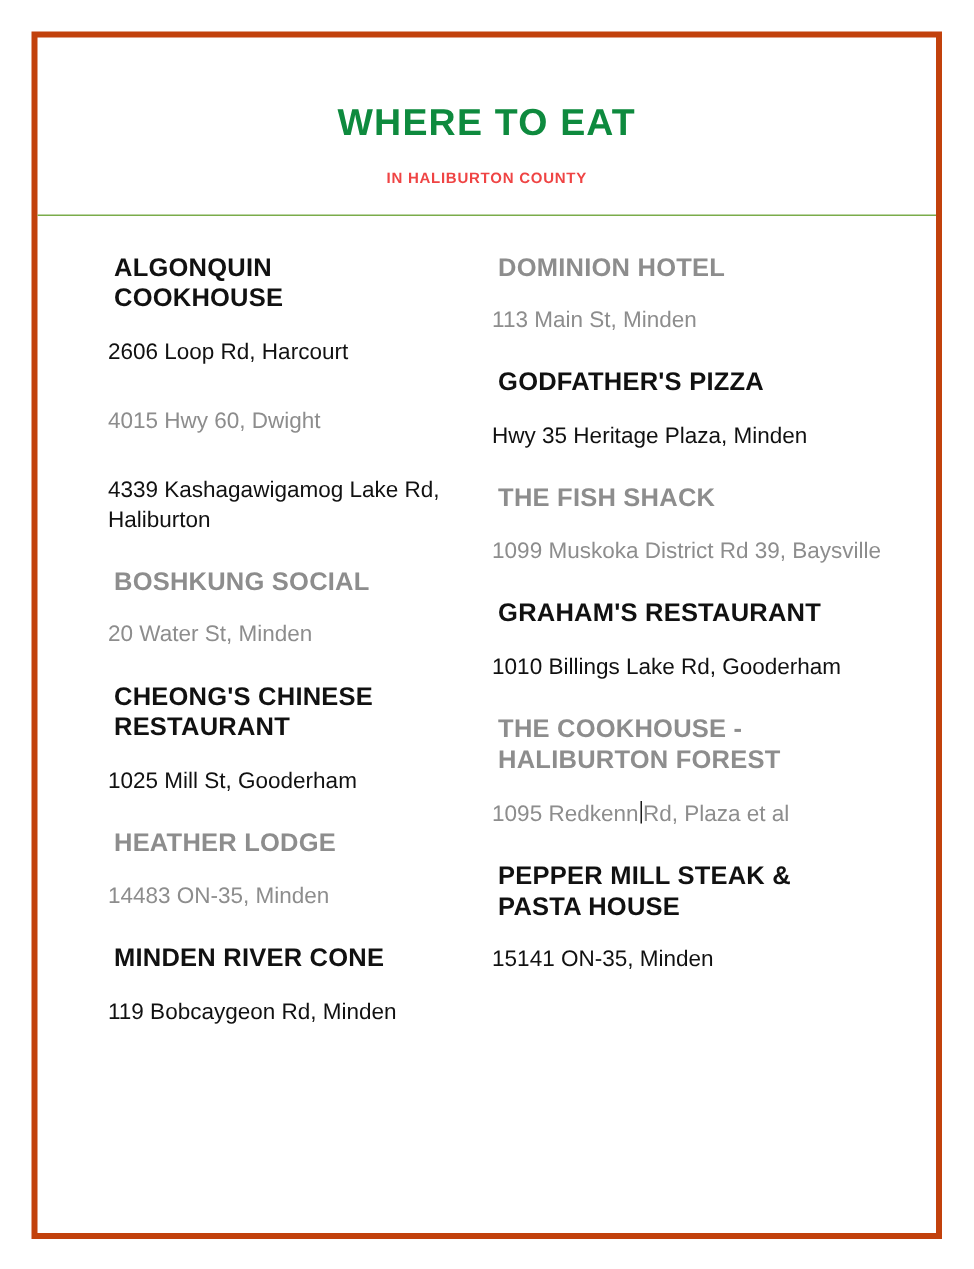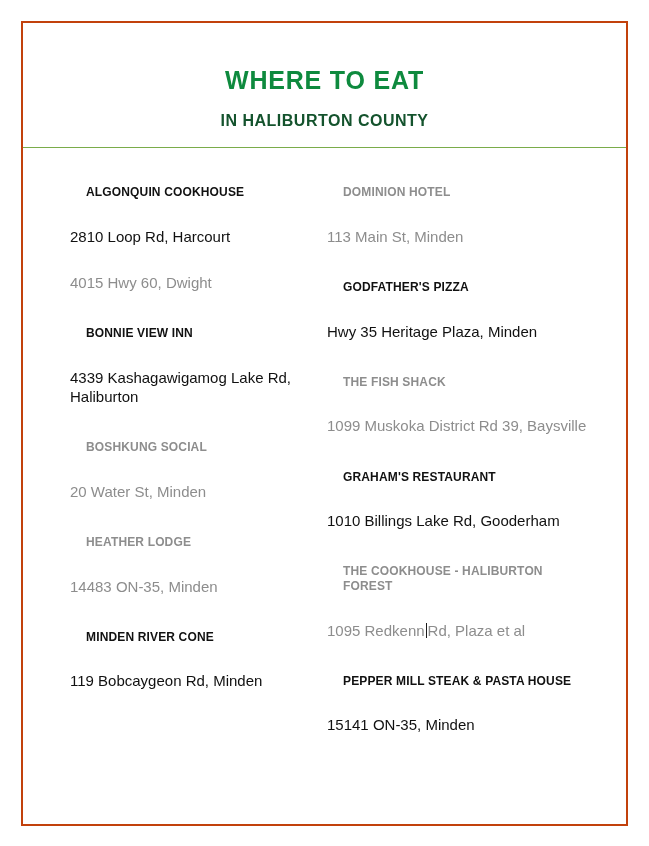--- a/index.html
+++ b/index.html
@@ -21,21 +21,21 @@
     background: #ffffff;
     box-sizing: border-box;
   }
 
   .card {
     position: absolute;
     left: 21px;
     top: 21px;
     width: 607px;
     height: 805px;
-    border: 2px solid #c2410c;
+    border: 4px solid #c2410c;
     background: #ffffff;
     box-sizing: border-box;
   }
 
   .card-header {
     padding-top: 44px;
     padding-bottom: 18px;
     text-align: center;
   }
 
@@ -45,24 +45,24 @@
     font-weight: bold;
     letter-spacing: 0.8px;
     color: #0e8a3e;
     text-transform: uppercase;
     line-height: 1.1;
   }
 
   .subtitle {
     margin: 0;
     padding-top: 17px;
-    font-size: 16px;
+    font-size: 10px;
     font-weight: bold;
     letter-spacing: 0.5px;
-    color: #14532d;
+    color: #ef4444;
     text-transform: uppercase;
     line-height: 1.1;
   }
 
   .divider {
     height: 1px;
     background: #7aac4a;
     width: 100%;
   }
 
@@ -86,26 +86,26 @@
     width: 319px;
     padding-left: 22px;
     padding-right: 36px;
   }
 
   .entry {
     margin-bottom: 0;
   }
 
   .entry-name {
-    font-size: 12px;
+    font-size: 17px;
     font-weight: bold;
     line-height: 1.22;
     letter-spacing: 0.15px;
     text-transform: uppercase;
-    margin: 16px;
+    margin: 4px;
     padding-bottom: 2px;
   }
 
   .entry-address {
     font-size: 15px;
     font-weight: normal;
     line-height: 1.28;
     margin: 0;
     padding-top: 9px;
     padding-bottom: 18px;
@@ -140,33 +140,36 @@
       <h1 class="title">WHERE TO EAT</h1>
       <h2 class="subtitle">IN HALIBURTON COUNTY</h2>
     </div>
 
     <div class="divider"></div>
 
     <div class="columns">
       <div class="column column-left">
           <div class="entry tone-dark">
             <div class="entry-name">ALGONQUIN COOKHOUSE</div>
-            <div class="entry-address">2810 Loop Rd, Harcourt</div>
+            <div class="entry-address">2606 Loop Rd, Harcourt</div>
           </div>
           <div class="entry tone-muted">
             <div class="entry-address">4015 Hwy 60, Dwight</div>
           </div>
           <div class="entry tone-dark">
-            <div class="entry-name">BONNIE VIEW INN</div>
             <div class="entry-address">4339 Kashagawigamog Lake Rd, Haliburton</div>
           </div>
           <div class="entry tone-muted">
             <div class="entry-name">BOSHKUNG SOCIAL</div>
             <div class="entry-address">20 Water St, Minden</div>
           </div>
+          <div class="entry tone-dark">
+            <div class="entry-name">CHEONG'S CHINESE RESTAURANT</div>
+            <div class="entry-address">1025 Mill St, Gooderham</div>
+          </div>
           <div class="entry tone-muted">
             <div class="entry-name">HEATHER LODGE</div>
             <div class="entry-address">14483 ON-35, Minden</div>
           </div>
           <div class="entry tone-dark">
             <div class="entry-name">MINDEN RIVER CONE</div>
             <div class="entry-address">119 Bobcaygeon Rd, Minden</div>
           </div>
         </div>
       <div class="column column-right">

